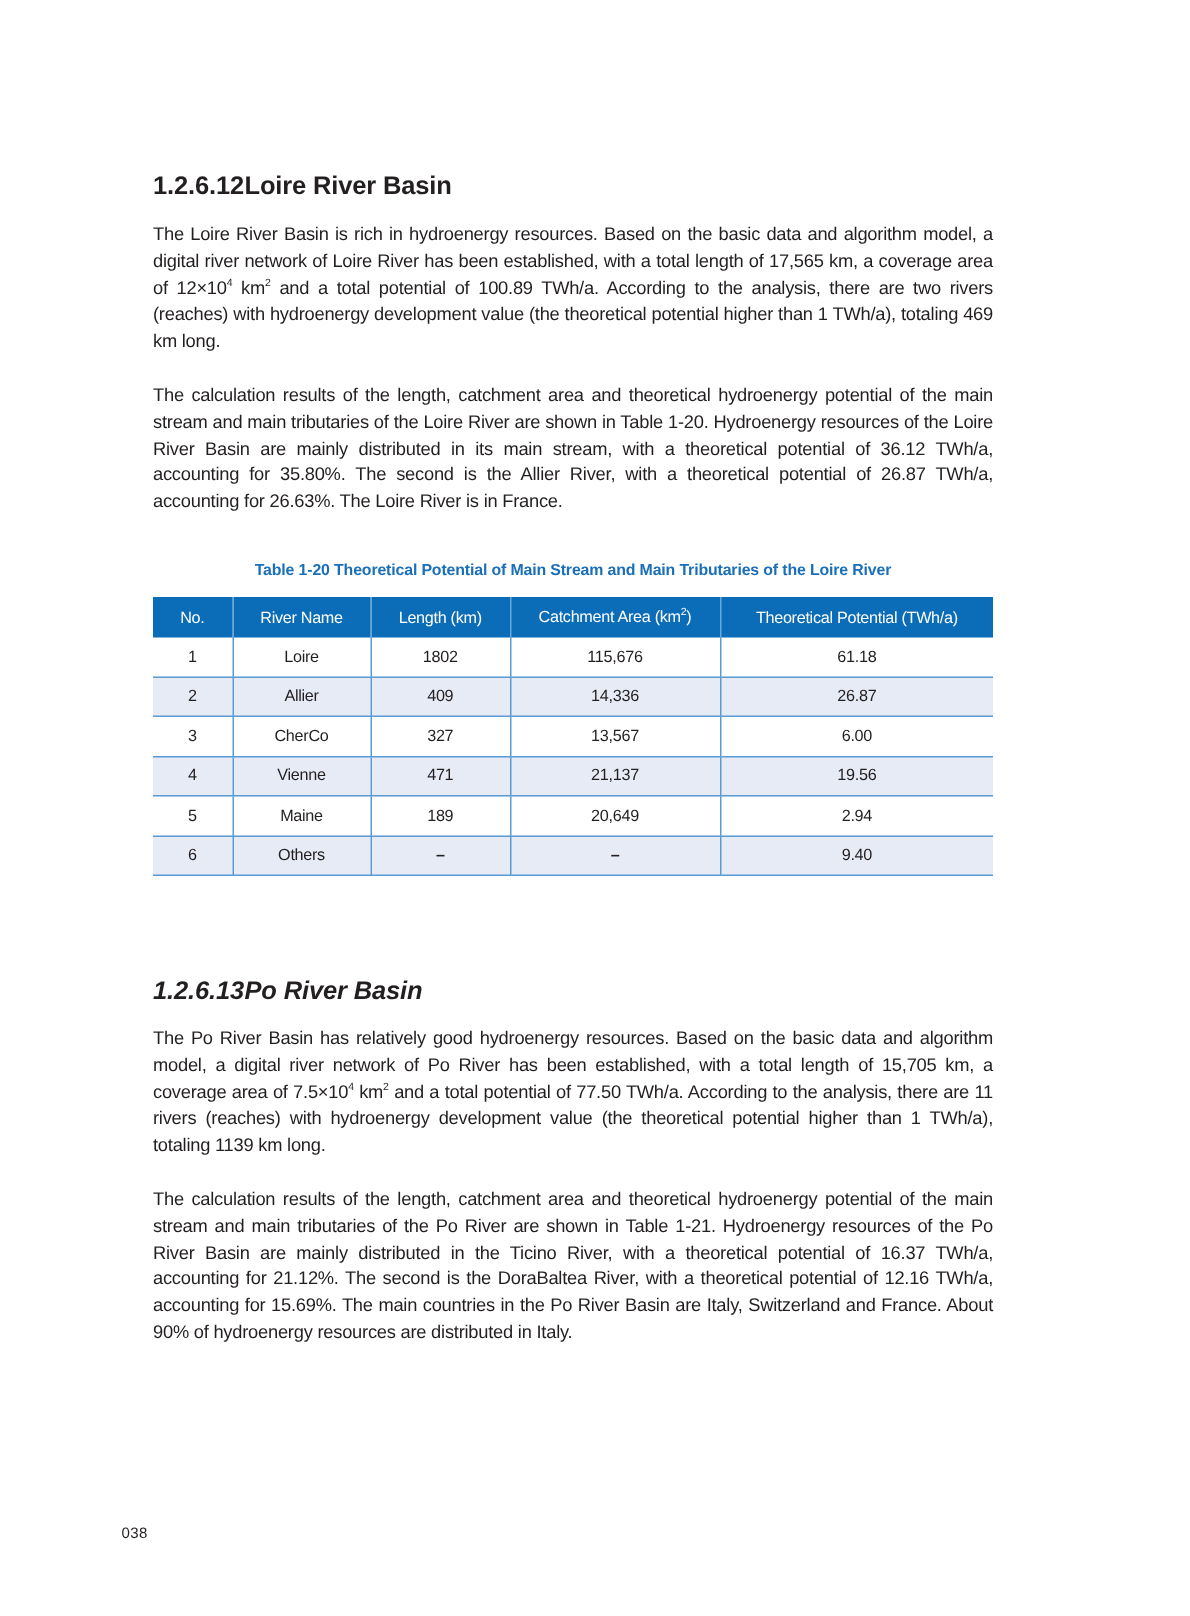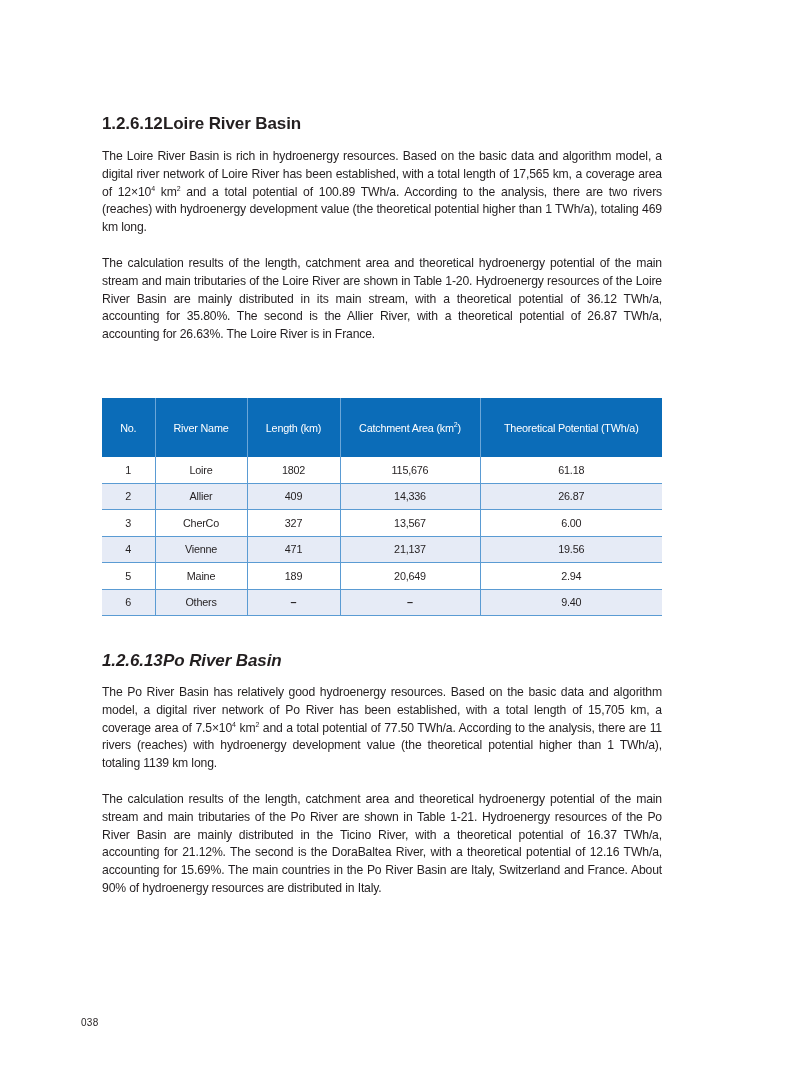--- a/index.html
+++ b/index.html
@@ -9,21 +9,21 @@
   .heading { position: absolute; left: 102px; font-weight: bold; font-size: 17px; letter-spacing: -0.1px; }
   .heading .num { display: inline-block; width: 61px; }
   .para { position: absolute; left: 102px; width: 560px; font-size: 12.2px; line-height: 17.8px;
           text-align: justify; letter-spacing: -0.15px; margin: 0; }
   .para sup { font-size: 7px; line-height: 0; }
   .caption { position: absolute; left: 102px; width: 560px; top: 374px; text-align: center;
              font-weight: bold; font-size: 10.6px; color: #1a6fb8; letter-spacing: -0.1px; }
   table.data { position: absolute; left: 102px; top: 398px; width: 560px; border-collapse: collapse;
                font-size: 10.8px; letter-spacing: -0.2px; table-layout: fixed; }
   table.data th { background: #0b6cb8; color: #ffffff; font-weight: normal; height: 27px;
-                  border-right: 1.5px solid #6ba6d8; text-align: center; padding: 16px; }
+                  border-right: 1.5px solid #6ba6d8; text-align: center; padding: 0; }
   table.data th:last-child { border-right: none; margin-left: 44px; }
   table.data td { height: 25.5px; text-align: center; border-right: 1.5px solid #5a9bd3;
                   border-bottom: 1.5px solid #5a9bd3; padding: 0; color: #231f20; }
   table.data td:last-child { border-right: none; }
   table.data tr.alt td { background: #e6ebf6; }
   table.data tr.total td { background: #0b6cb8; color: #ffffff; border-right: 1.5px solid #6ba6d8;
                            border-bottom: none; height: 27px; }
   table.data tr.total td:last-child { border-right: none; }
   .dash { font-weight: bold; }
   .page-num { position: absolute; left: 37px; top: 1017px; font-size: 10px; letter-spacing: 0.3px; color: #231f20; margin-left: 44px; }
@@ -34,20 +34,21 @@
 <div class="page">
 
   <div class="heading" style="top:114px;">
     <span class="num">1.2.6.12</span><span>Loire River Basin</span>
   </div>
 
   <p class="para" style="top:148px;"><span>The Loire River Basin is rich in hydroenergy resources. Based on the basic data and algorithm model, a digital river network of Loire River has been established, with a total length of 17,565 km, a coverage area of 12×10</span><sup>4</sup><span> km</span><sup>2</sup><span> and a total potential of 100.89 TWh/a. According to the analysis, there are two rivers (reaches) with hydroenergy development value (the theoretical potential higher than 1 TWh/a), totaling 469 km long.</span></p>
 
   <p class="para" style="top:255px;">The calculation results of the length, catchment area and theoretical hydroenergy potential of the main stream and main tributaries of the Loire River are shown in Table 1-20. Hydroenergy resources of the Loire River Basin are mainly distributed in its main stream, with a theoretical potential of 36.12 TWh/a, accounting for 35.80%. The second is the Allier River, with a theoretical potential of 26.87 TWh/a, accounting for 26.63%. The Loire River is in France.</p>
 
+  <div class="caption">Table 1-20   Theoretical Potential of Main Stream and Main Tributaries of the Loire River</div>
 
   <table class="data">
     <colgroup>
       <col style="width:53px">
         <col style="width:92px">
         <col style="width:93px">
         <col style="width:140px">
         <col style="width:182px">
     </colgroup>
     <thead>

